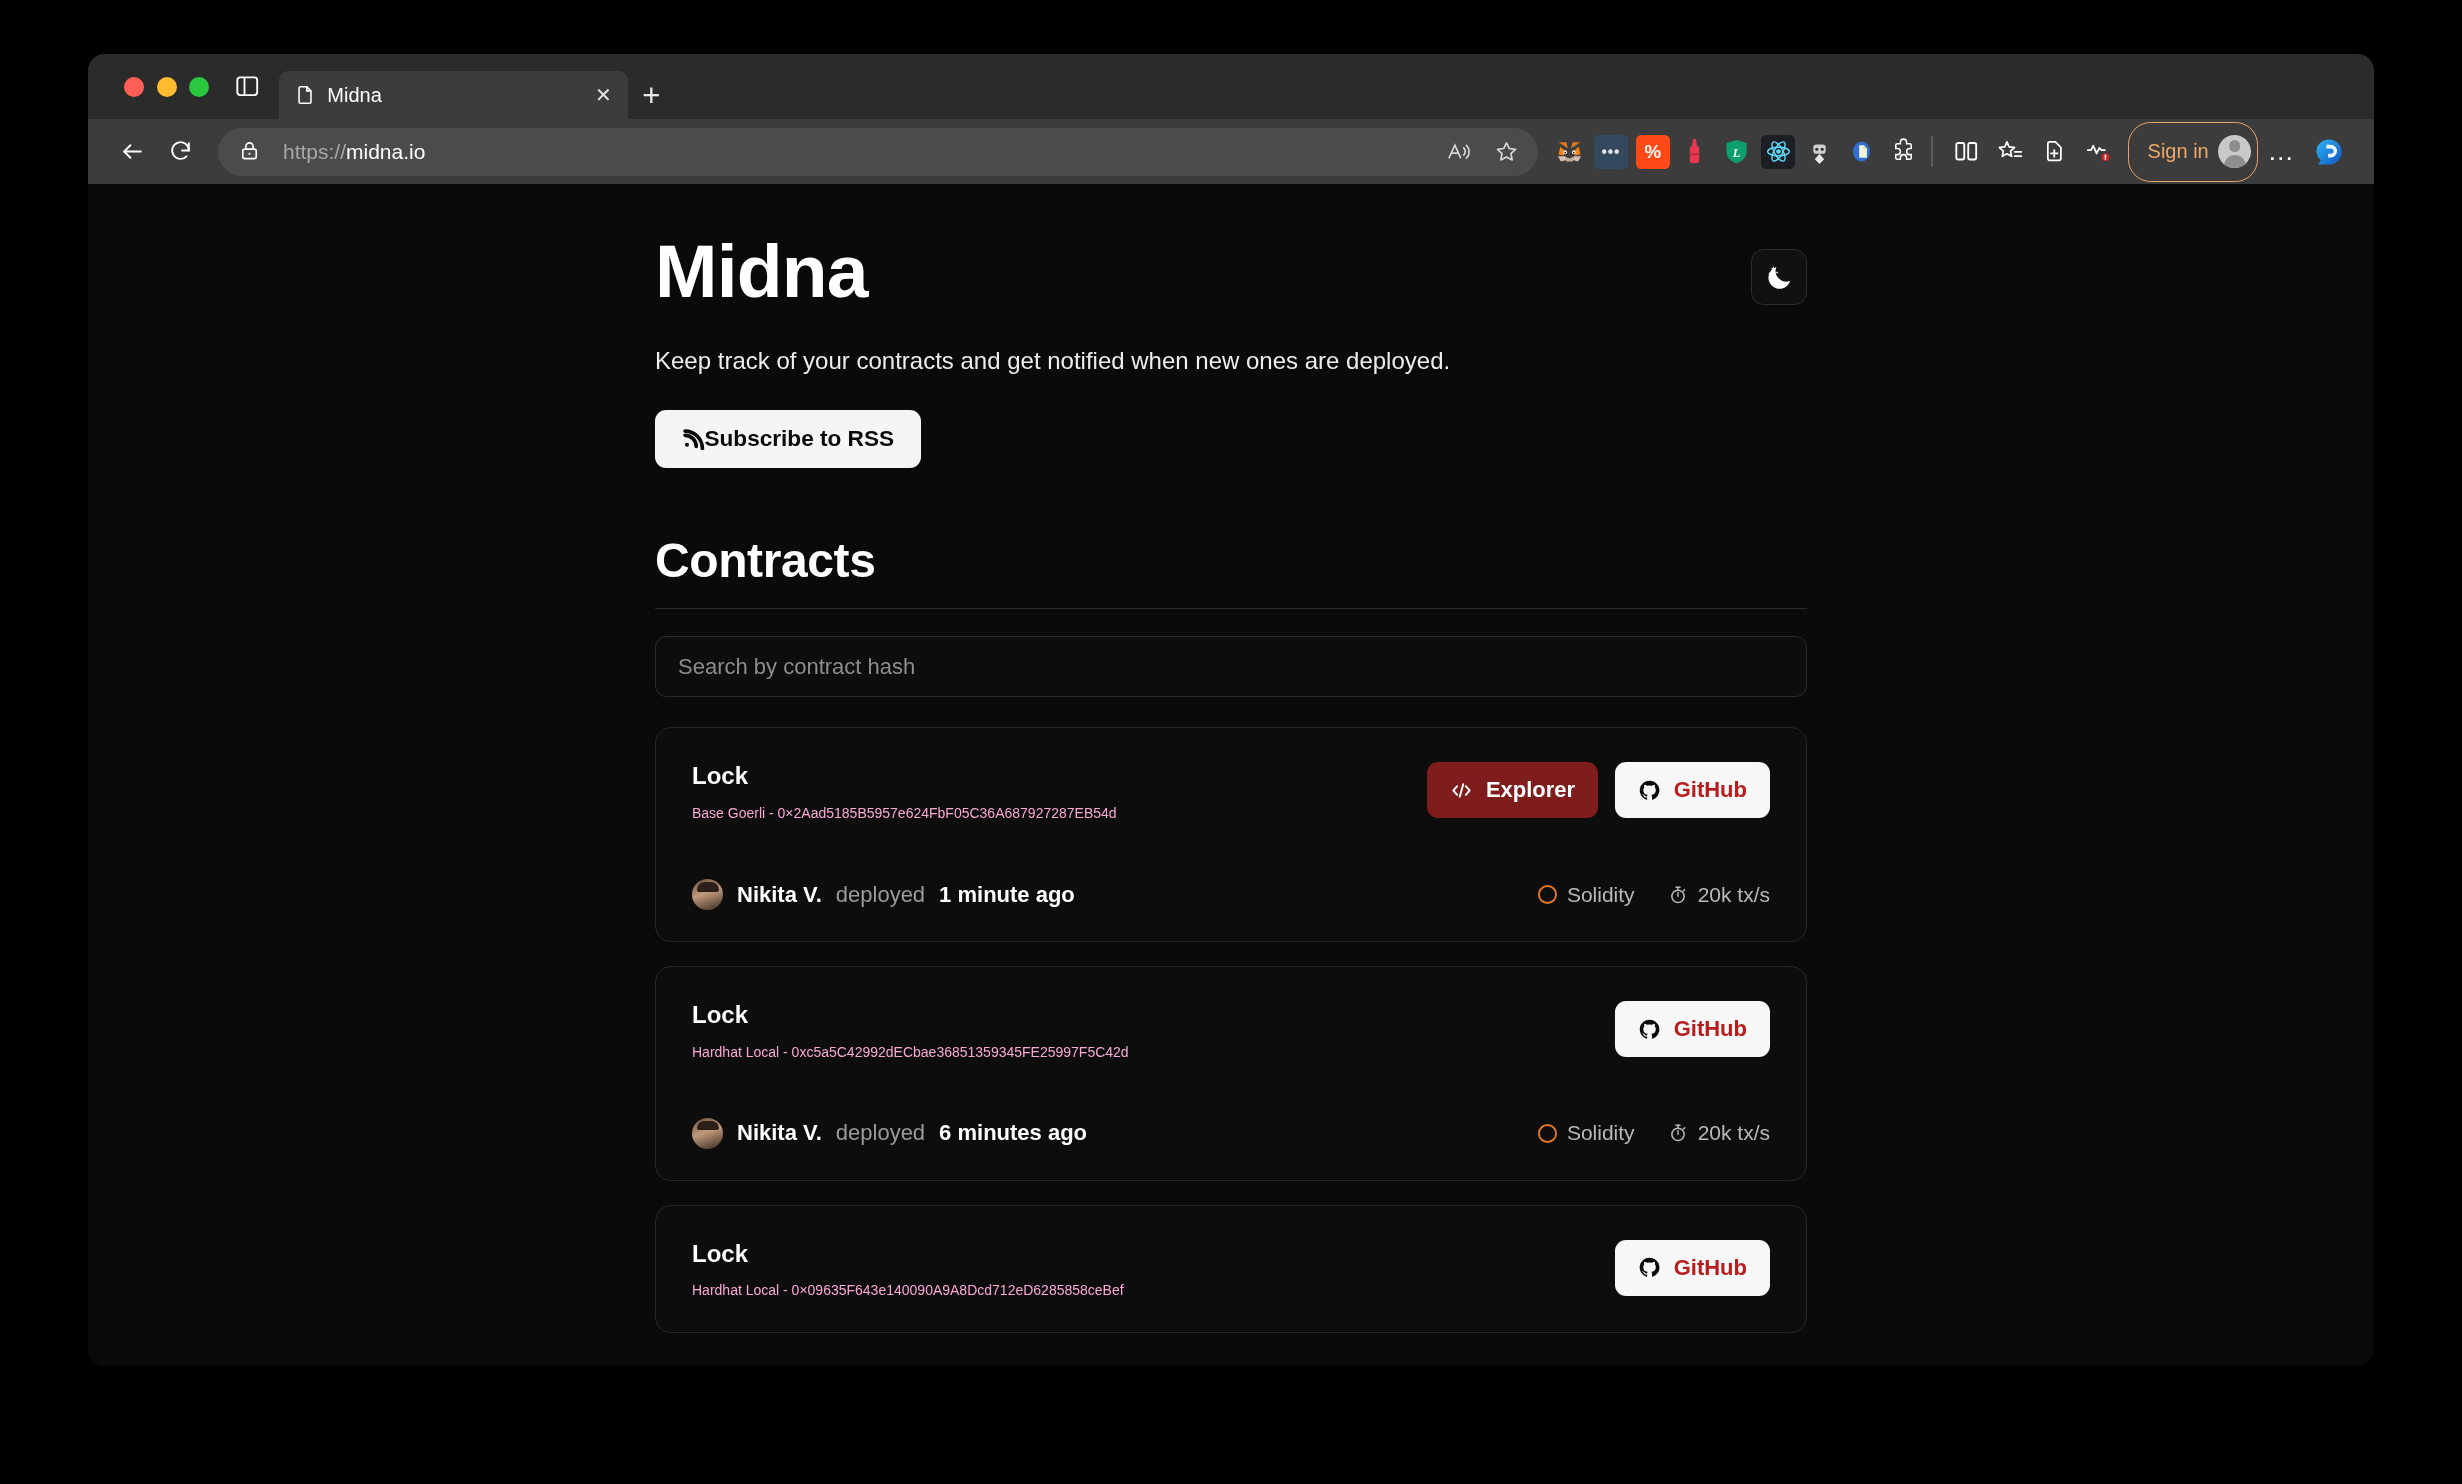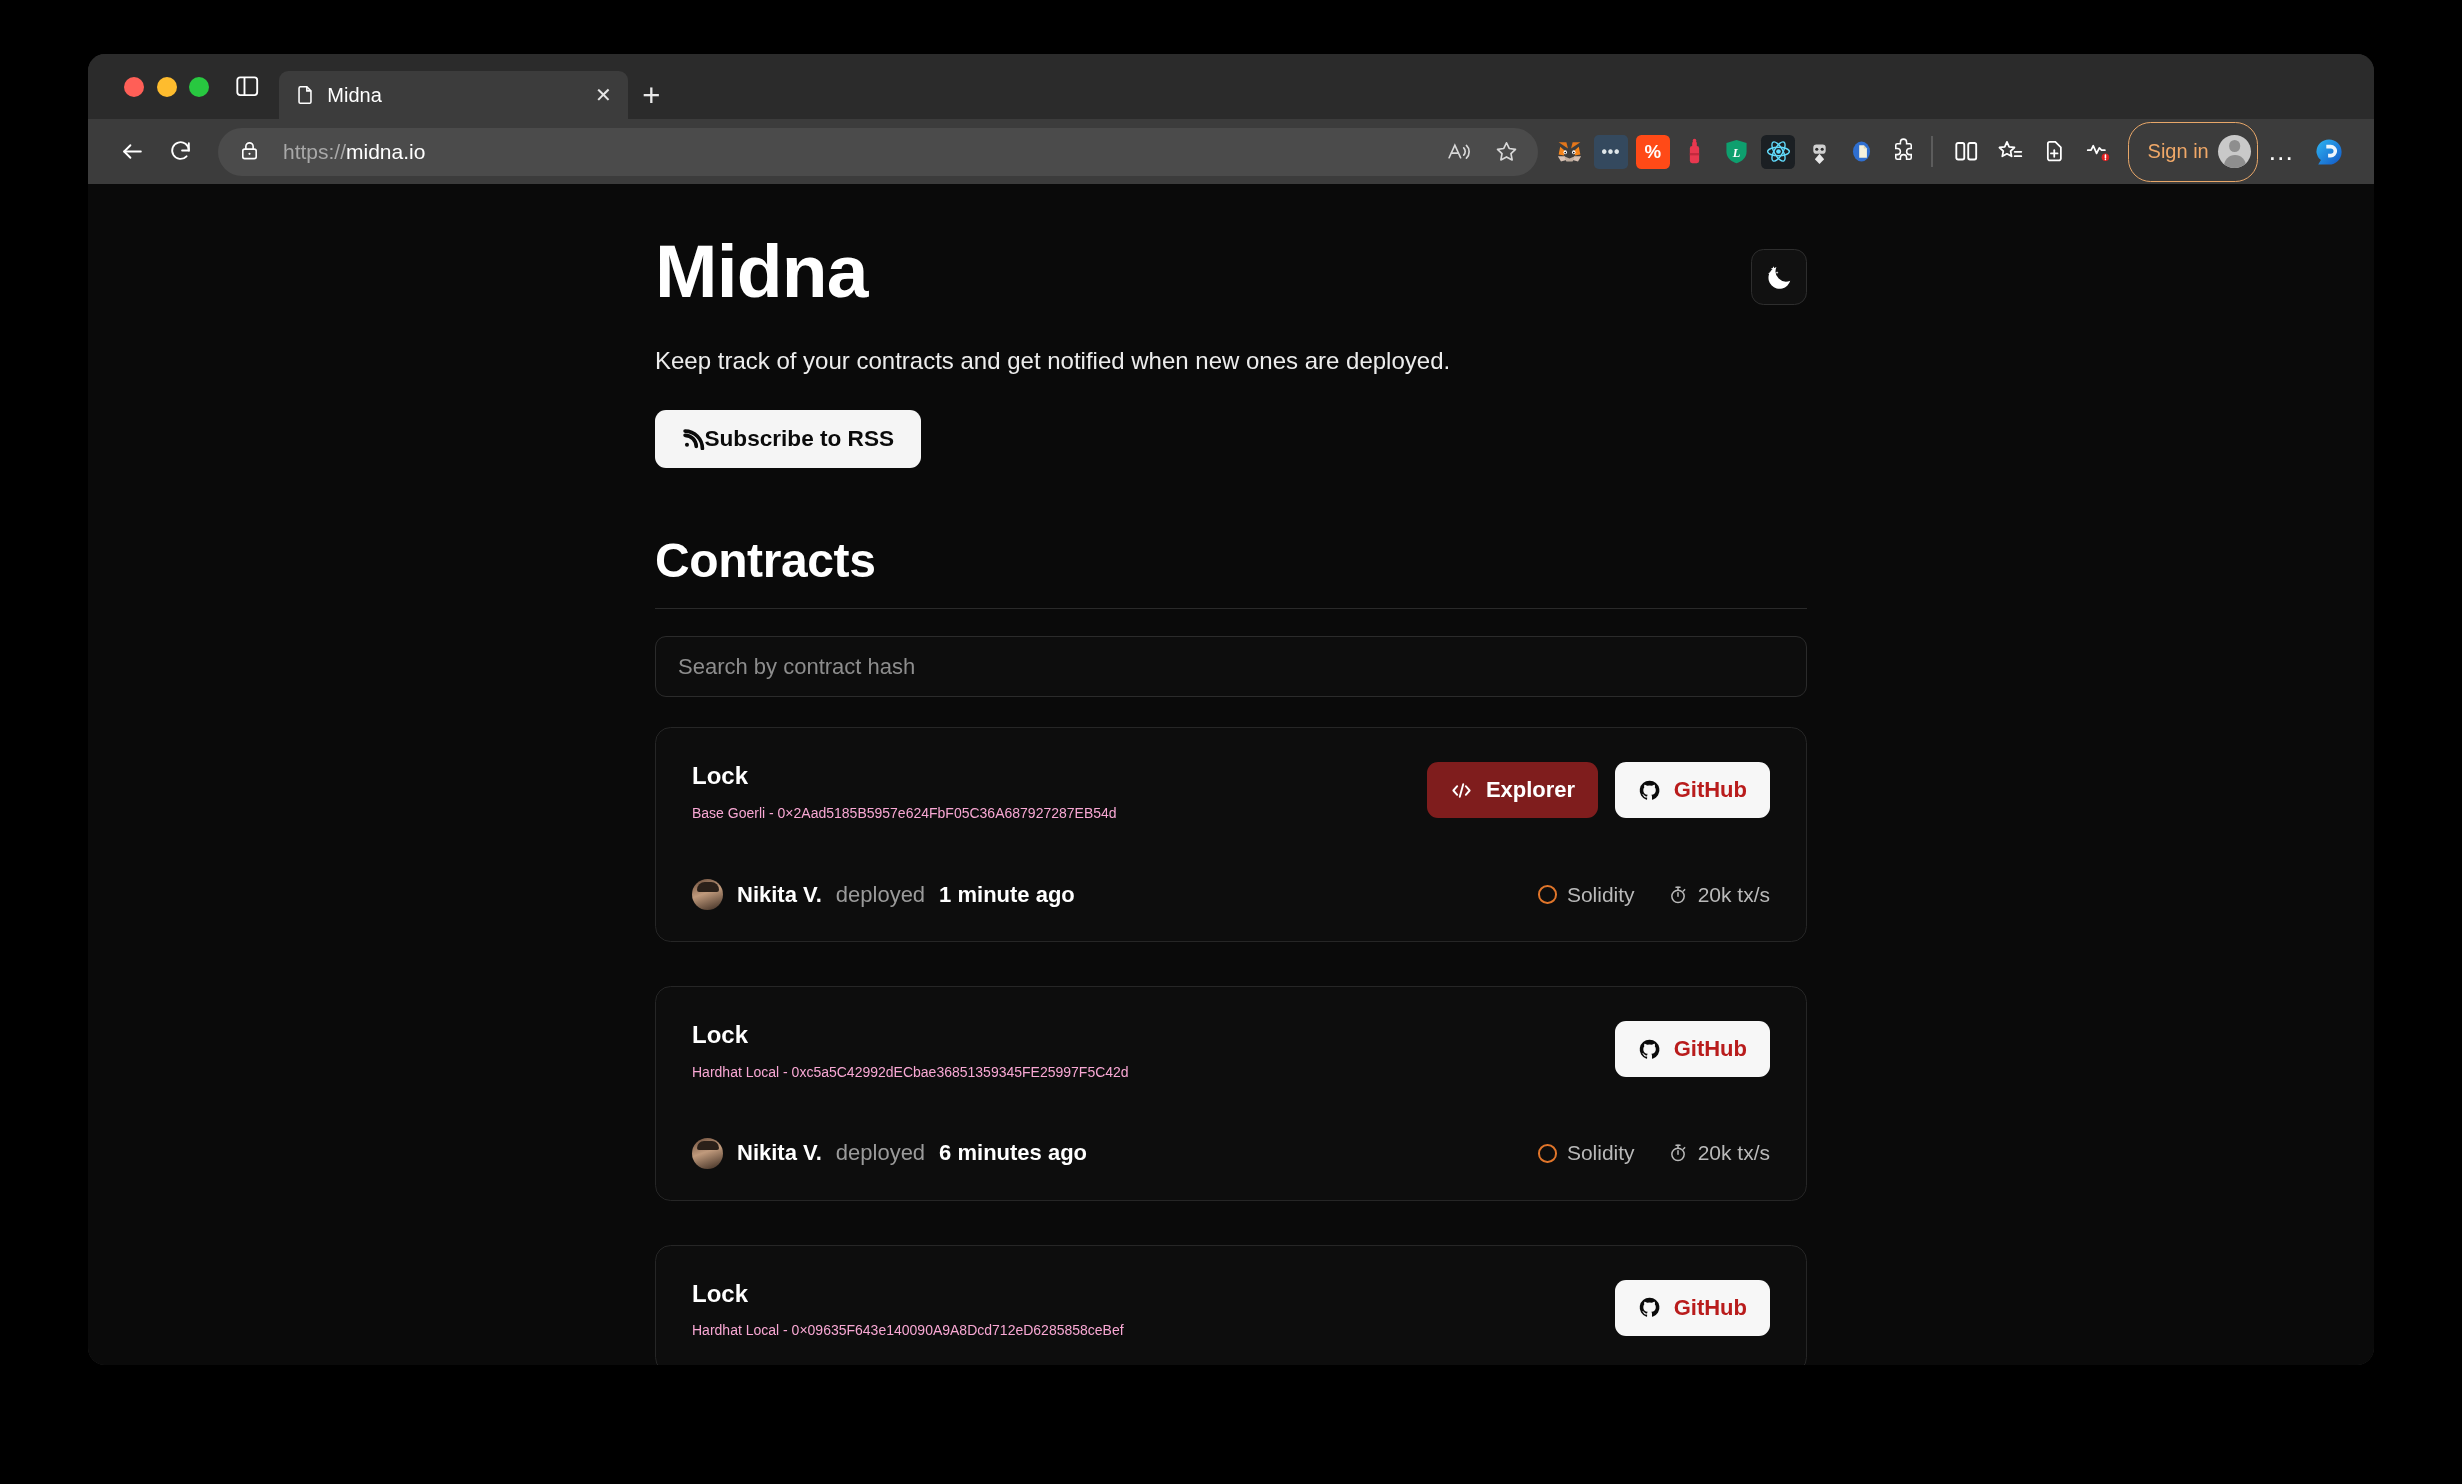--- a/index.html
+++ b/index.html
@@ -268,21 +268,21 @@
     border: 0.8px solid #2b2b2b;
     border-radius: 11px;
     padding: 0 22px;
     font-size: 22px;
     color: #ffffff;
     font-family: "Liberation Sans", sans-serif;
     outline: none;
   }
   .search-input::placeholder { color: #8d8d8d; }
 
-  .card-list { margin-top: 30px; display: flex; flex-direction: column; gap: 44px; }
+  .card-list { margin-top: 30px; display: flex; flex-direction: column; gap: 24px; }
   .card {
     background: #0d0d0d;
     border: 0.8px solid #262626;
     border-radius: 15.6px;
     padding: 34px 36px 31px 36px;
   }
   .card-top { display: flex; align-items: flex-start; justify-content: space-between; gap: 31px; }
   .card-info { min-width: 0; }
   .card-name { font-size: 24px; font-weight: 700; color: #ffffff; }
   .card-sub {

